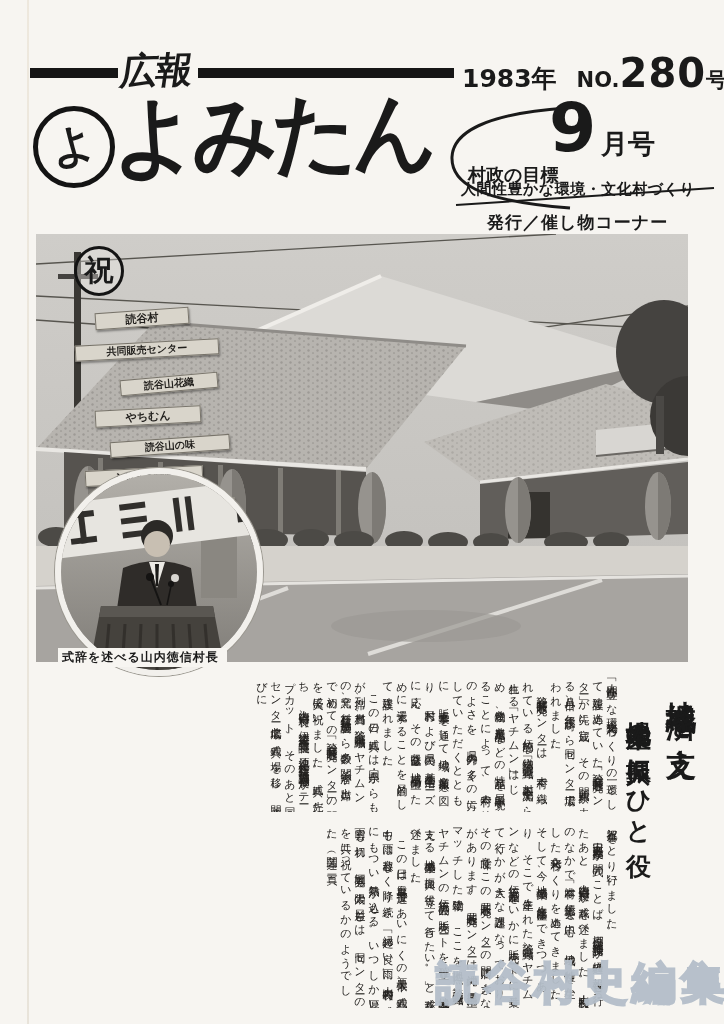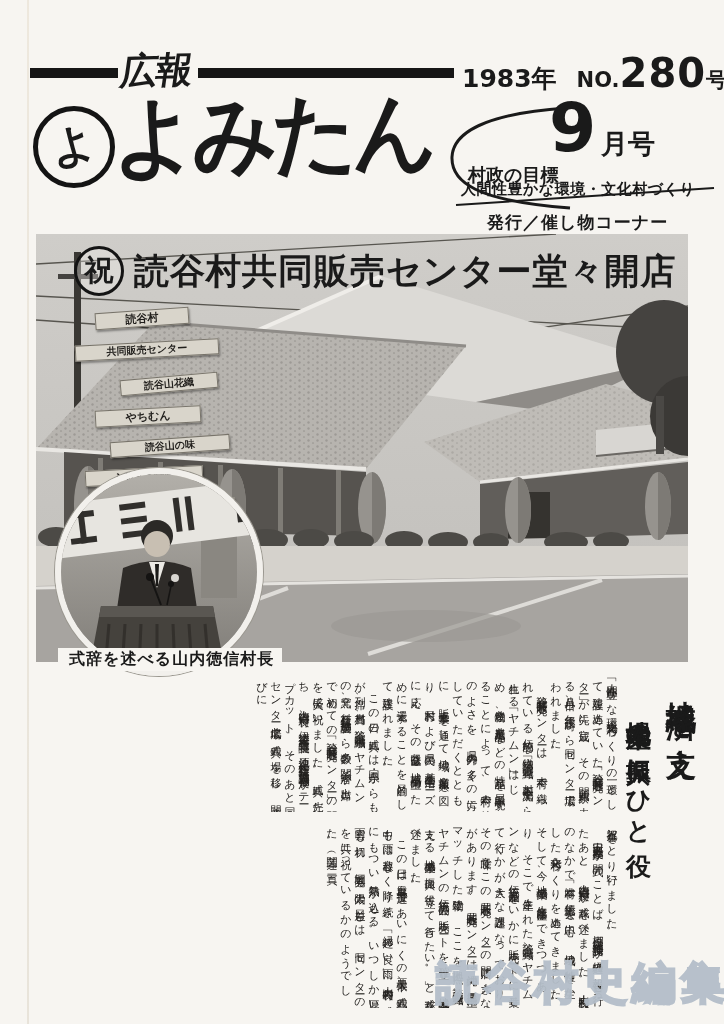--- a/index.html
+++ b/index.html
@@ -40,22 +40,22 @@
   .badge{width:44px;height:44px;border:3px solid #141414;border-radius:50%;display:flex;
     align-items:center;justify-content:center;font-size:29px;font-weight:900;background:rgba(240,238,234,.35);}
   .photo-headline .txt{font-size:35px;font-weight:900;letter-spacing:1px;margin-left:10px;white-space:nowrap;}
   .sign{position:absolute;z-index:3;background:#d9d5cb;border:1px solid #77736a;
     color:#211f1c;font-weight:700;text-align:center;white-space:nowrap;overflow:hidden;
     box-shadow:1px 2px 2px rgba(0,0,0,.35);}
 
   
   .inset{position:absolute;left:55px;top:468px;width:196px;height:196px;border:6px solid #f2f0ec;
     border-radius:50%;overflow:hidden;z-index:4;box-shadow:0 0 0 1px #9a978f;}
-  .caption{position:absolute;left:58px;top:648px;z-index:5;font-size:16px;font-weight:800;
-    background:#f7f5f1;padding:1px 8px 1px 11px;letter-spacing:1px;}
+  .caption{position:absolute;left:58px;top:648px;z-index:5;font-size:12px;font-weight:800;
+    background:#f7f5f1;padding:1px 8px 1px 4px;letter-spacing:1px;}
 
   
   .vtext{writing-mode:vertical-rl;text-orientation:mixed;
     font-family:"DejaVu Serif","Liberation Serif",serif;}
   .art-h1{position:absolute;left:660px;top:676px;height:236px;font-size:30px;font-weight:800;
     letter-spacing:3px;}
   .art-h2{position:absolute;left:622px;top:700px;height:300px;font-size:25px;font-weight:800;
     letter-spacing:2px;}
   .band{position:absolute;left:28px;width:590px;overflow:hidden;white-space:pre-line;
     font-size:11px;line-height:14px;letter-spacing:1.5px;color:#23211f;}
@@ -185,21 +185,20 @@
       <polygon points="0,352 652,340 652,428 0,428" fill="#a7a4a0"></polygon>
       <path d="M0,354 L652,342" stroke="#e5e3df" stroke-width="3" fill="none"></path>
       <path d="M62,424 L252,354" stroke="#dedcd8" stroke-width="4" fill="none"></path>
       <path d="M332,420 L566,346" stroke="#dedcd8" stroke-width="4" fill="none"></path>
       <ellipse cx="390" cy="392" rx="95" ry="16" fill="#9b9894" opacity=".7"></ellipse>
     </svg>
 
     
     <div class="photo-headline">
       <div class="badge">祝</div>
-      <div class="txt">読谷村共同販売センター堂々開店</div>
     </div>
 
     
     <div class="sign" style="left:59px;top:76px;width:92px;font-size:11px;transform:rotate(-4deg);">読谷村</div>
     <div class="sign" style="left:39px;top:108px;width:142px;font-size:10px;transform:rotate(-3deg);">共同販売センター</div>
     <div class="sign" style="left:84px;top:142px;width:96px;font-size:10px;transform:rotate(-5deg);">読谷山花織</div>
     <div class="sign" style="left:59px;top:174px;width:104px;font-size:11px;transform:rotate(-3deg);">やちむん</div>
     <div class="sign" style="left:74px;top:204px;width:118px;font-size:10px;transform:rotate(-4deg);">読谷山の味</div>
     <div class="sign" style="left:49px;top:234px;width:116px;font-size:10px;transform:rotate(-3deg);">ふるさと物産</div>
     <div class="sign" style="left:59px;top:266px;width:138px;font-size:10px;transform:rotate(-2deg);">催し物コーナー</div>

